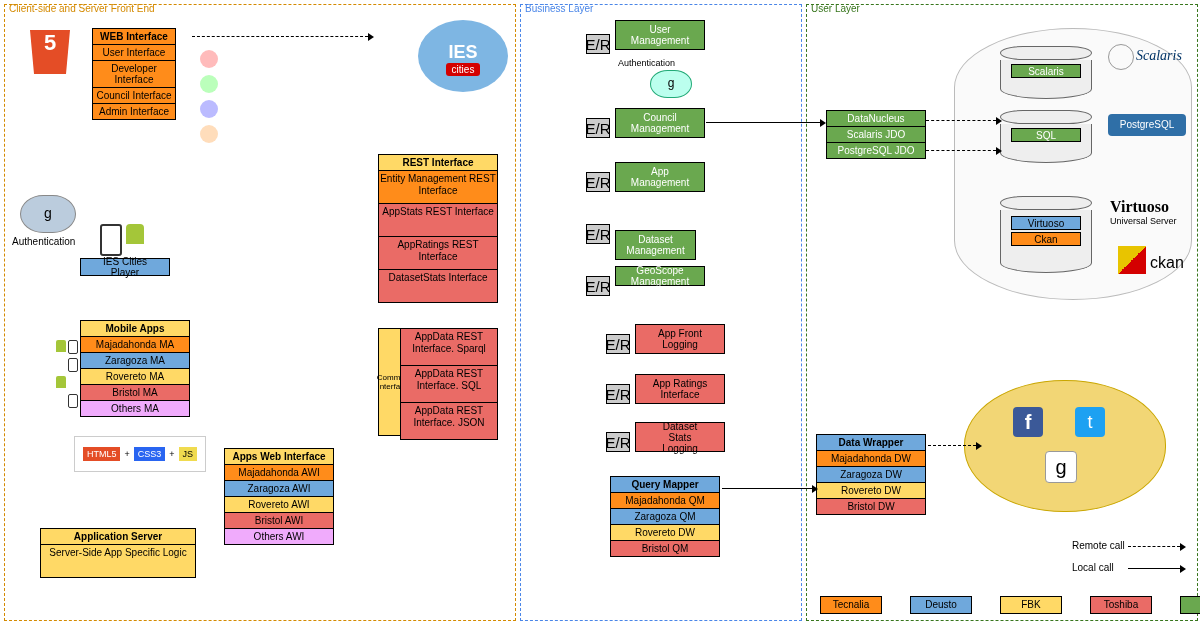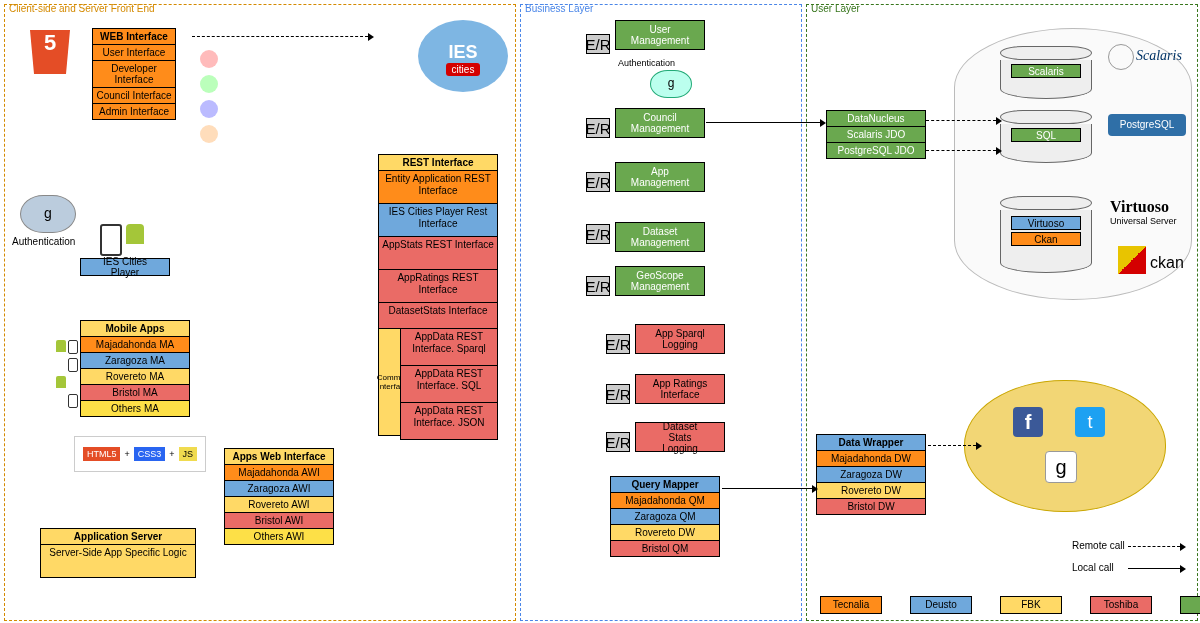--- a/index.html
+++ b/index.html
@@ -2,21 +2,21 @@
 <html><head>
 <meta charset="utf-8">
 <style>
   body{margin:0;font-family:Arial,Helvetica,sans-serif;font-size:10px;background:#fff;width:1200px;height:623px;position:relative}
   .layer{position:absolute;border:1px dashed}
   .layer-title{position:absolute;top:-2px;left:4px;font-size:10px}
   .box{position:absolute;border:1px solid #000;text-align:center;display:flex;align-items:center;justify-content:center;padding:0 14px;box-sizing:border-box}
   .stack{position:absolute}
   .stack .hdr{border:1px solid #000;text-align:center;font-weight:bold;padding:2px 0}
   .stack .row{border:1px solid #000;border-top:none;text-align:center;padding:2px 0}
-  .orange{background:#ff8c1a}.blue{background:#6fa8dc}.yellow{background:#ffd966}.red{background:#ea6b66}.green{background:#6aa84f;color:#fff}.white{background:#fde047}
+  .orange{background:#ff8c1a}.blue{background:#6fa8dc}.yellow{background:#ffd966}.red{background:#ea6b66}.green{background:#6aa84f;color:#fff}.white{background:#f0abfc}
   .er{position:absolute;width:22px;height:18px;border:1px solid #000;background:#ccc;font-size:15px;display:flex;align-items:center;justify-content:center}
   .db{position:absolute}
   .db-top{width:100%;height:12px;border:1px solid #666;border-radius:50%/100%;background:#eee}
   .db-body{width:100%;border:1px solid #666;border-top:none;background:#eee;border-bottom-left-radius:50% 10px;border-bottom-right-radius:50% 10px}
   .legend{position:absolute;display:flex;gap:28px;align-items:center}
   .legend .sw{width:60px;height:16px;border:1px solid #000;text-align:center;line-height:16px}
   .ar{position:absolute;height:0;border-top:1px solid #000}
   .ar.dash{border-top:1px dashed #000}
   .ar::after{content:"";position:absolute;right:-6px;top:-4px;border-left:6px solid #000;border-top:4px solid transparent;border-bottom:4px solid transparent}
 </style>
@@ -91,22 +91,21 @@
   <div class="hdr yellow">Apps Web Interface</div>
   <div class="row orange">Majadahonda AWI</div>
   <div class="row blue">Zaragoza AWI</div>
   <div class="row yellow">Rovereto AWI</div>
   <div class="row red">Bristol AWI</div>
   <div class="row white">Others AWI</div>
 </div>
 
 <div class="stack" style="left:378px;top:154px;width:120px">
   <div class="hdr yellow">REST Interface</div>
-  <div class="row orange" style="height:28px;line-height:12px">Entity Application REST Interface</div>
-  <div class="row blue" style="height:28px;line-height:12px">IES Cities Player Rest Interface</div>
+  <div class="row orange" style="height:28px;line-height:12px">Entity Management REST Interface</div>
   <div class="row red" style="height:28px;line-height:12px">AppStats REST Interface</div>
   <div class="row red" style="height:28px;line-height:12px">AppRatings REST Interface</div>
   <div class="row red" style="height:28px;line-height:12px">DatasetStats Interface</div>
 </div>
 
 <div class="box yellow" style="left:378px;top:328px;width:22px;height:108px;font-size:8px;line-height:9px;writing-mode:horizontal-tb">
     <span>Common Interface</span>
   </div>
 <div class="stack" style="left:400px;top:328px;width:98px">
   <div class="row red" style="border-top:1px solid #000;height:32px;line-height:12px">AppData REST Interface. Sparql</div>
@@ -117,26 +116,26 @@
 <div class="er" style="left:586px;top:34px">E/R</div>
 <div class="box green" style="left:615px;top:20px;width:90px;height:30px">User Management</div>
 <div style="position:absolute;left:618px;top:58px;font-size:9px">Authentication</div>
 <div style="position:absolute;left:650px;top:70px;width:40px;height:26px;border:1px solid #2a7;border-radius:50%/60%;background:#bfe;text-align:center;font-size:12px;line-height:24px">g</div>
 
 <div class="er" style="left:586px;top:118px">E/R</div>
 <div class="box green" style="left:615px;top:108px;width:90px;height:30px">Council Management</div>
 <div class="er" style="left:586px;top:172px">E/R</div>
 <div class="box green" style="left:615px;top:162px;width:90px;height:30px">App Management</div>
 <div class="er" style="left:586px;top:224px">E/R</div>
-<div class="box green" style="left:615px;top:222px;width:90px;height:30px">Dataset Management</div>
+<div class="box green" style="left:615px;top:230px;width:81px;height:30px">Dataset Management</div>
 <div class="er" style="left:586px;top:276px">E/R</div>
-<div class="box green" style="left:615px;top:266px;width:90px;height:30px">GeoScope Management</div>
+<div class="box green" style="left:615px;top:266px;width:90px;height:20px">GeoScope Management</div>
 
 <div class="er" style="left:606px;top:334px">E/R</div>
-<div class="box red" style="left:635px;top:324px;width:90px;height:30px">App Sparql Logging</div>
+<div class="box red" style="left:635px;top:324px;width:90px;height:30px">App Front Logging</div>
 <div class="er" style="left:606px;top:384px">E/R</div>
 <div class="box red" style="left:635px;top:374px;width:90px;height:30px">App Ratings Interface</div>
 <div class="er" style="left:606px;top:432px">E/R</div>
 <div class="box red" style="left:635px;top:422px;width:90px;height:30px">Dataset Stats Logging</div>
 
 <div class="stack" style="left:610px;top:476px;width:110px">
   <div class="hdr blue">Query Mapper</div>
   <div class="row orange">Majadahonda QM</div>
   <div class="row blue">Zaragoza QM</div>
   <div class="row yellow">Rovereto DW</div>

